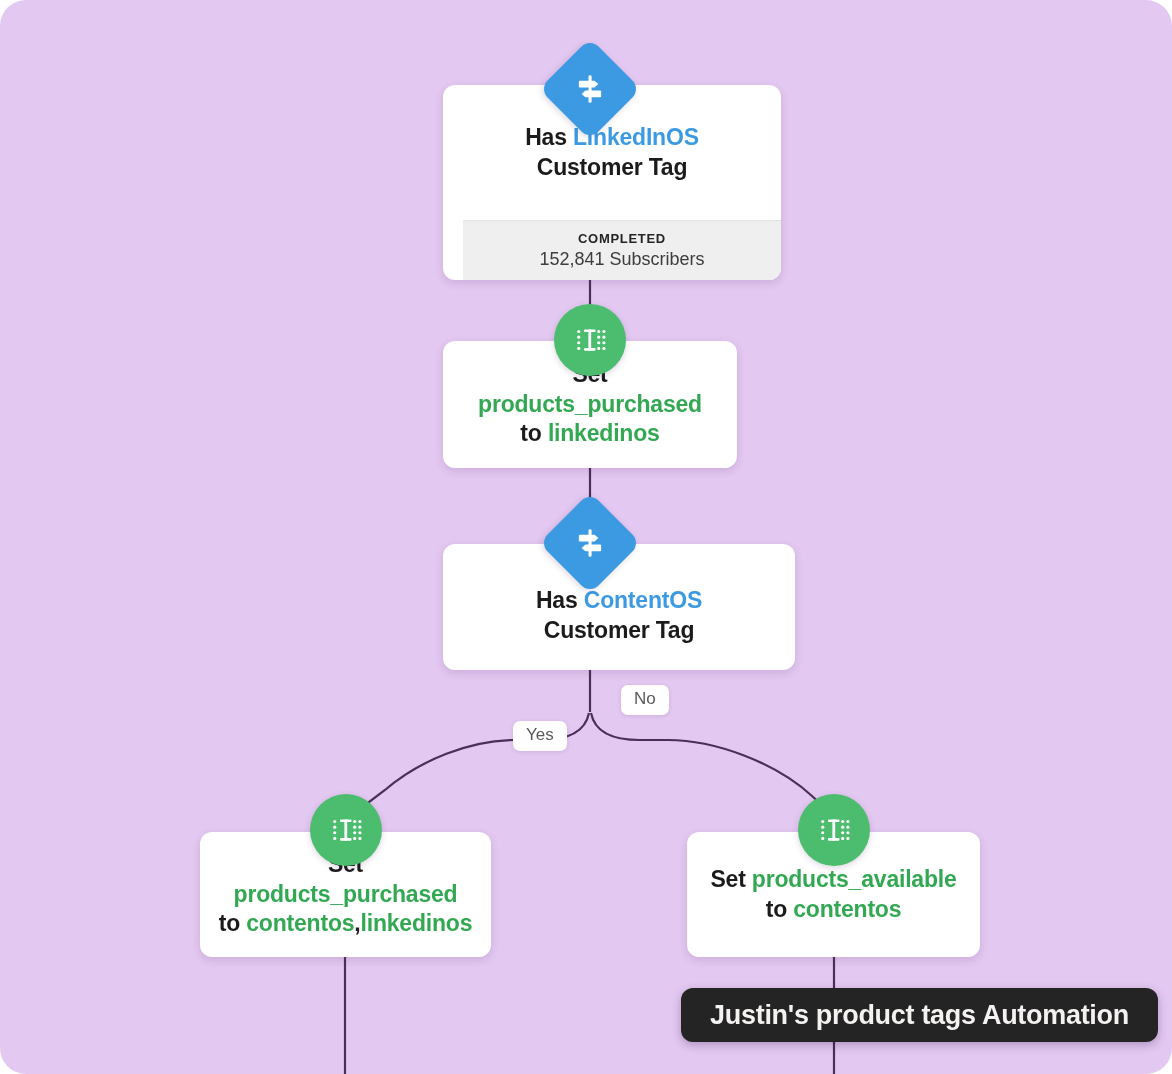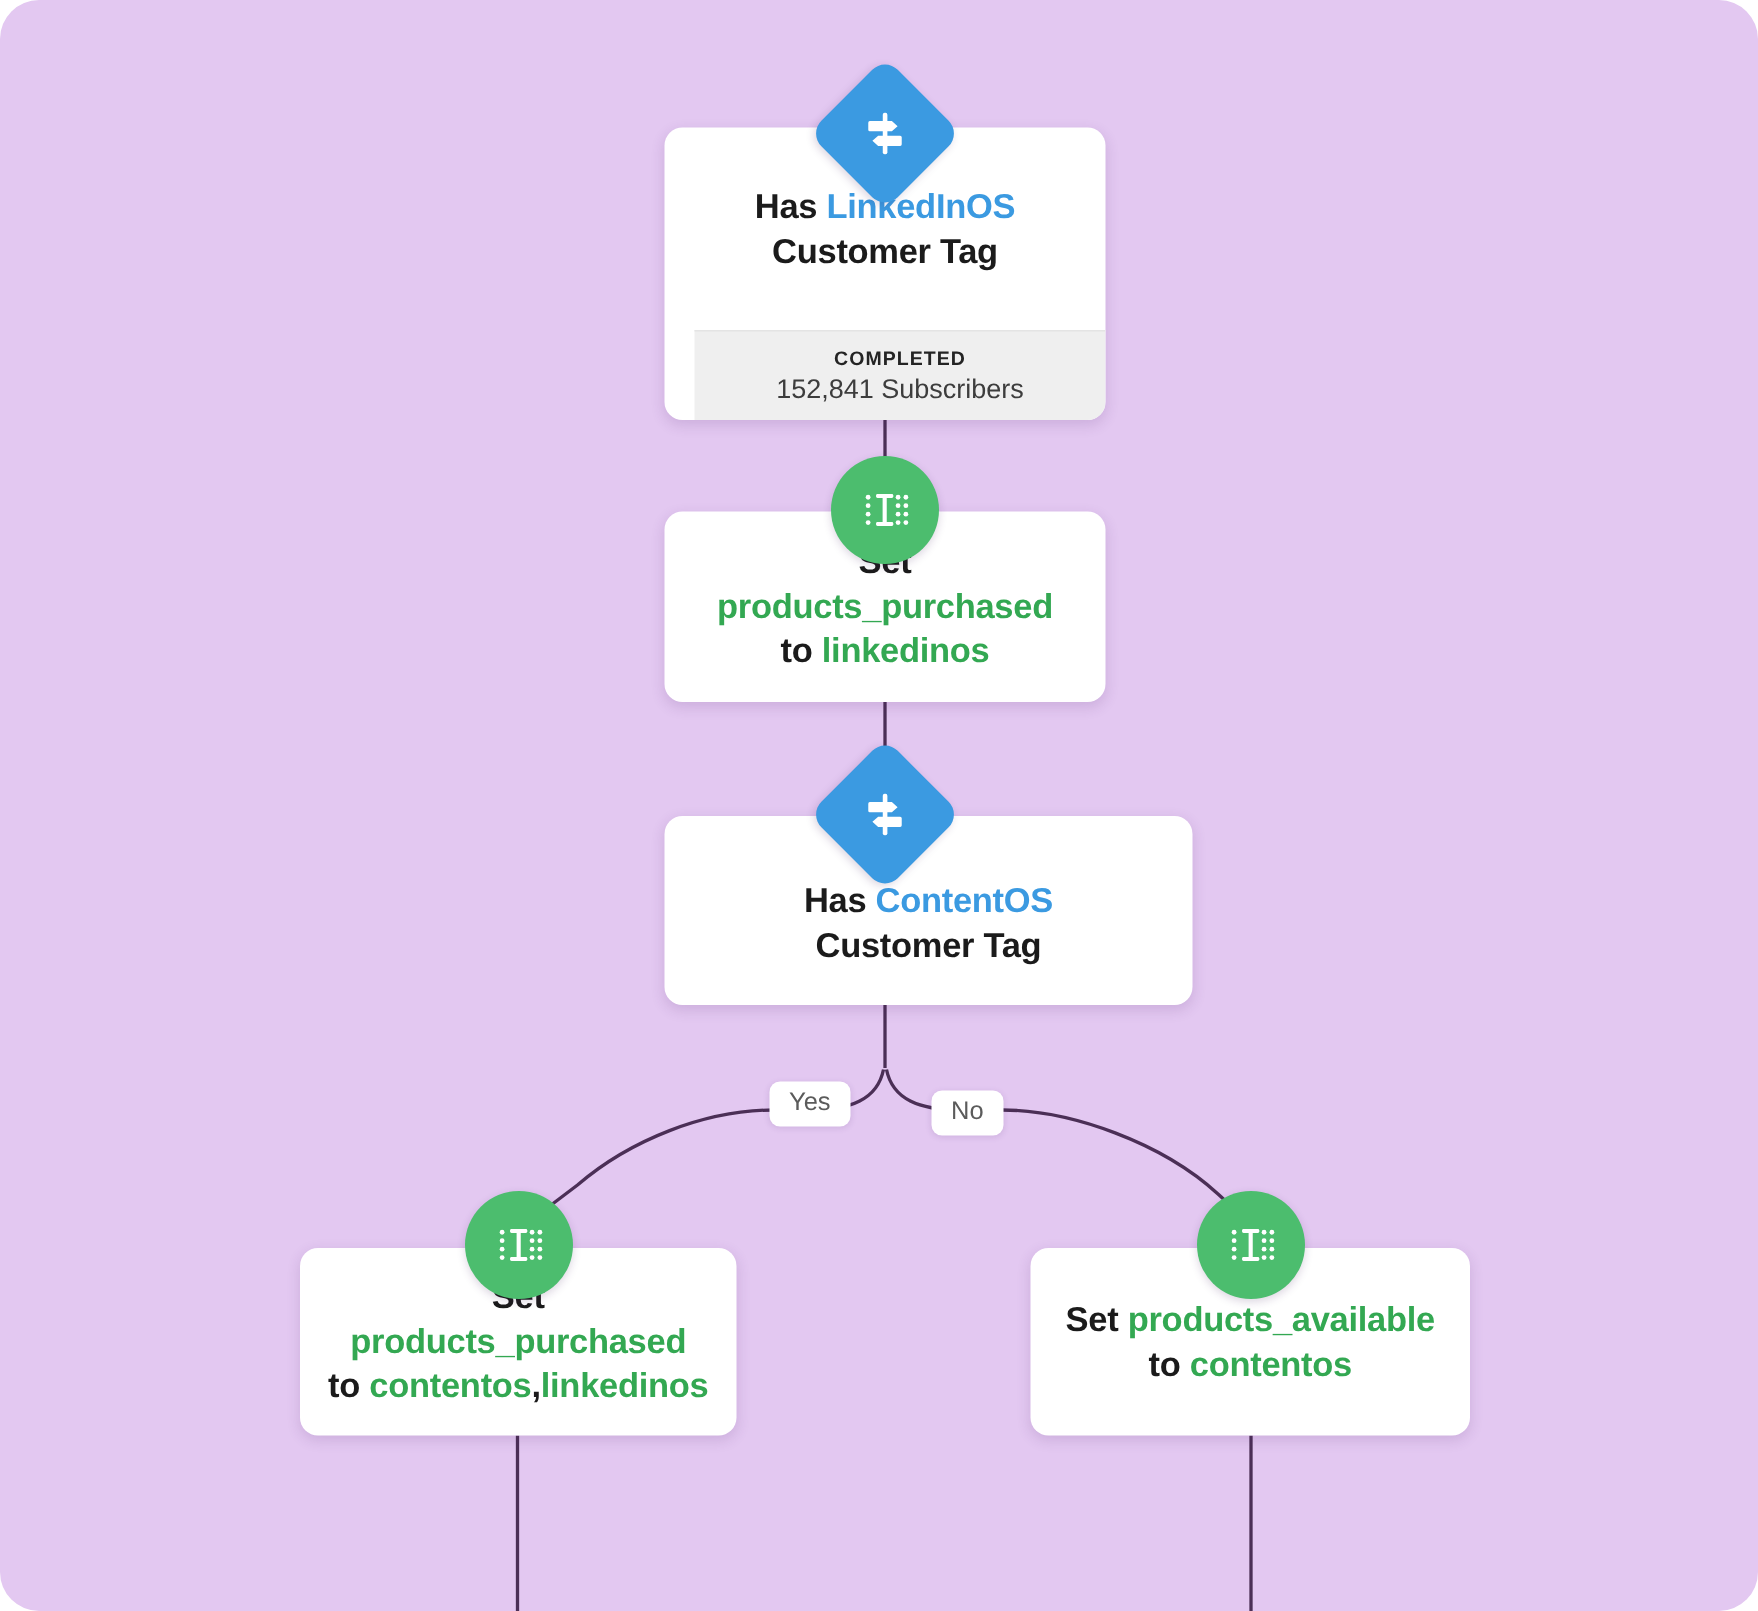--- a/index.html
+++ b/index.html
@@ -165,21 +165,21 @@
 
     <path d="M 589 713 C 585 733 567 740 540 740 L 516 740 C 470 740 420 760 385 790 L 352 815"></path>
 
     <path d="M 591 713 C 595 733 613 740 640 740 L 668 740 C 714 740 775 762 812 796 L 836 818"></path>
 
     <line x1="345" y1="957" x2="345" y2="1074"></line>
 
     <line x1="834" y1="957" x2="834" y2="1074"></line>
   </svg>
 
-  <div class="card" style="left:443px; top:85px; width:294px; height:195px;">
+  <div class="card" style="left:443px; top:85px; width:338px; height:195px;">
     <div class="card-body" style="height:135px;">
       <div>
         <span class="dark">Has</span>
         <span class="blue">LinkedInOS</span><br>
         <span class="dark">Customer Tag</span>
       </div>
     </div>
     <div class="card-footer">
       <div class="status-label">COMPLETED</div>
       <div class="status-sub">152,841 Subscribers</div>
@@ -246,21 +246,21 @@
     <svg class="glyph" viewBox="0 0 32 32">
       <g fill="#ffffff">
         <rect x="14.6" y="3" width="2.9" height="26" rx="1.2"></rect>
         <path d="M6.5 8.2 h13.8 l3.6 3.2 -3.6 3.2 H6.5 a1 1 0 0 1 -1 -1 v-4.4 a1 1 0 0 1 1 -1 z"></path>
         <path d="M25.5 17.4 H11.7 l-3.6 3.2 3.6 3.2 h13.8 a1 1 0 0 0 1 -1 v-4.4 a1 1 0 0 0 -1 -1 z"></path>
       </g>
     </svg>
   </div>
 
   <div class="branch-label" style="left:513px; top:721px;">Yes</div>
-  <div class="branch-label" style="left:621px; top:727px;">No</div>
+  <div class="branch-label" style="left:621px; top:685px;">No</div>
 
   <div class="card" style="left:200px; top:832px; width:291px; height:125px;">
     <div class="card-body" style="height:100%;">
       <div>
         <span class="dark">Set</span>
         <span class="green">products_purchased</span><br>
         <span class="dark">to</span>
         <span class="green">contentos</span><span class="dark">,</span><span class="green">linkedinos</span>
       </div>
     </div>
@@ -316,14 +316,17 @@
         <circle cx="24.2" cy="18.6" r="1.5"></circle>
           <circle cx="24.2" cy="23.9" r="1.5"></circle>
         <circle cx="29.1" cy="8" r="1.5"></circle>
           <circle cx="29.1" cy="13.3" r="1.5"></circle>
         <circle cx="29.1" cy="18.6" r="1.5"></circle>
           <circle cx="29.1" cy="23.9" r="1.5"></circle>
       </g>
     </svg>
   </div>
 
+  <div id="banner">
+    <span class="title">Justin's product tags Automation</span>
+  </div>
 
 </div>
 
 </body></html>

